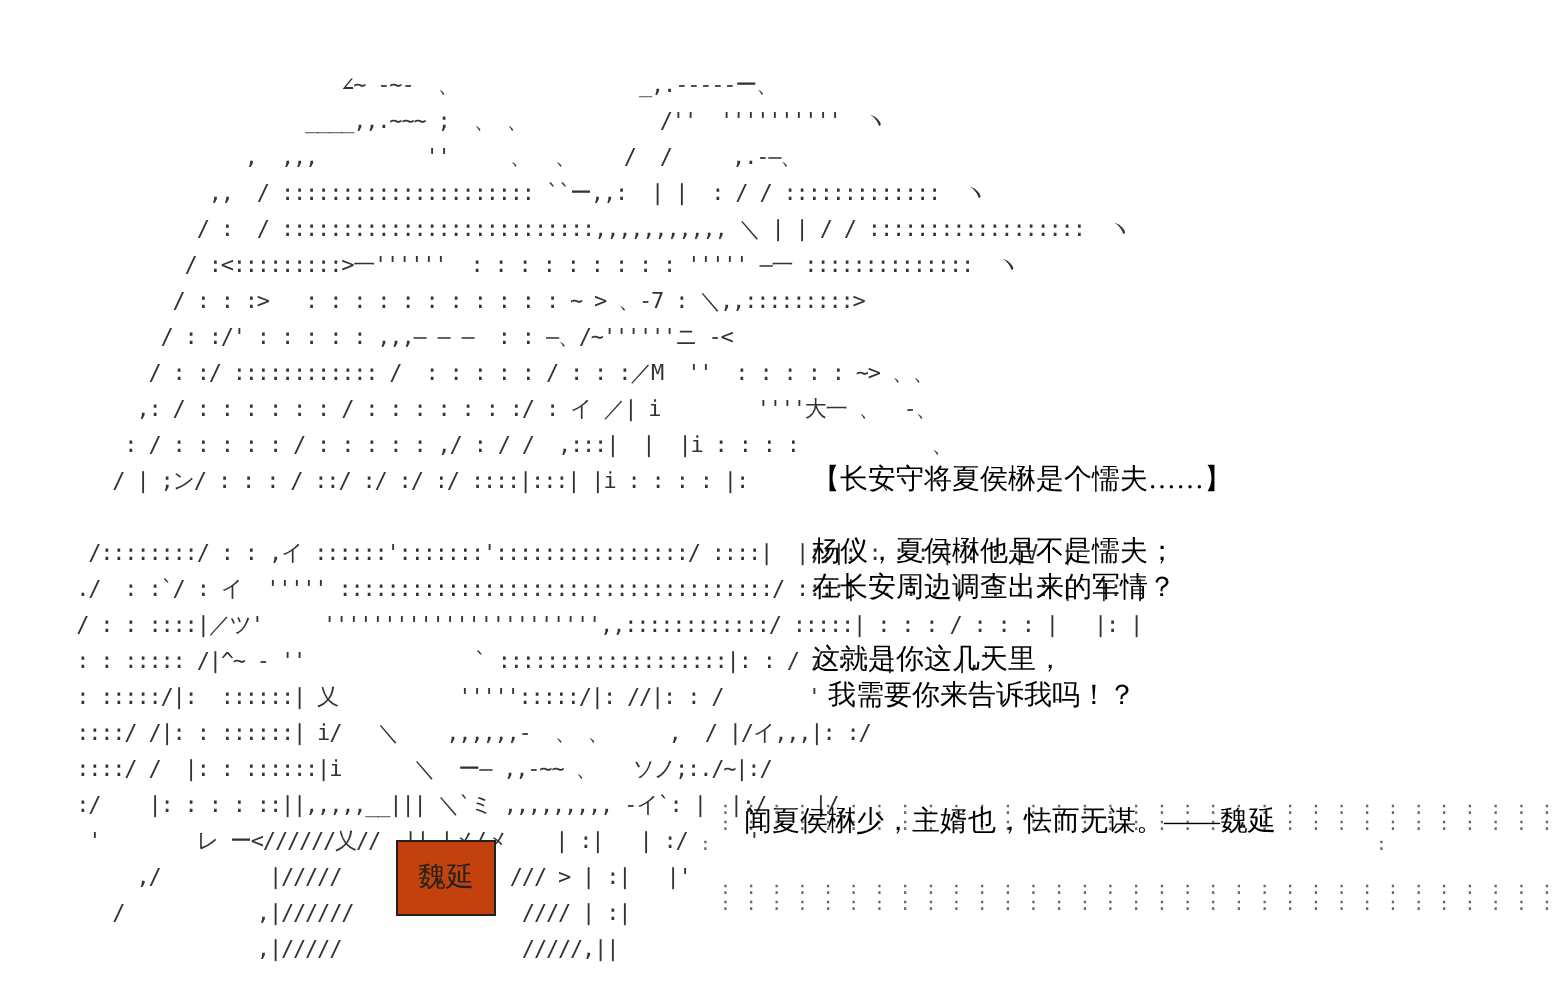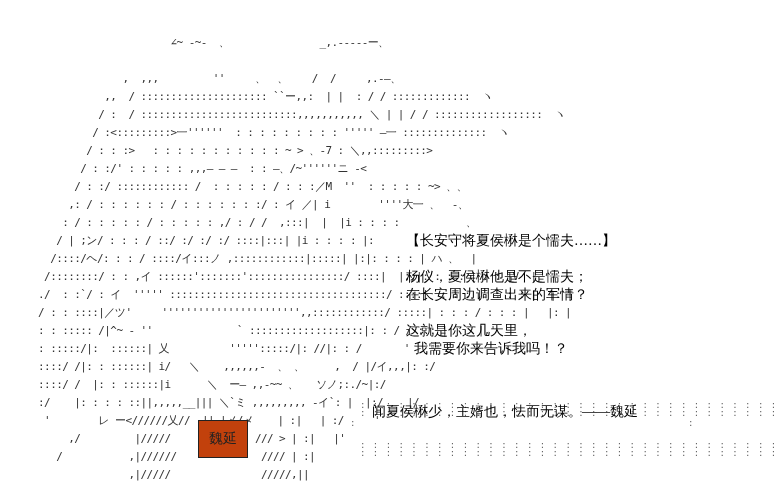--- a/index.html
+++ b/index.html
@@ -8,31 +8,31 @@
   .aa-line{position:absolute;white-space:pre;font-family:"DejaVu Sans Mono",monospace;font-size:11px;line-height:18px;height:18px;color:#333;letter-spacing:-0.6px;}
   .txt{position:absolute;white-space:pre;font-family:Liberation Serif, serif;font-size:14px;line-height:18px;color:#000000;}
   .namebox{position:absolute;left:160px;top:420px;width:48px;height:36px;border:1px solid #222;display:flex;align-items:center;justify-content:center;font-size:14px;background:#c2410c;margin-left:38px;}
   .dots{position:absolute;white-space:pre;font-family:"DejaVu Sans Mono",monospace;font-size:9px;line-height:10px;color:#666;letter-spacing:1px;}
 </style>
 </head>
 <body>
 
 <div class="aa" id="aa">
     <div class="aa-line" style="left: 14px; top: 34px;">                          ∠~ -~-  、               _,.-----ー、</div>
+    <div class="aa-line" style="left: 14px; top: 52px;">                       ____,,.~~~ ;  、 、           /''  ''''''''''  ヽ</div>
     <div class="aa-line" style="left: 14px; top: 70px;">                  ,  ,,,         ''     、  、    /  /     ,.-―、</div>
     <div class="aa-line" style="left: 14px; top: 88px;">               ,,  / ::::::::::::::::::::: ``ー,,:  | |  : / / :::::::::::::  ヽ</div>
     <div class="aa-line" style="left: 14px; top: 106px;">              / :  / ::::::::::::::::::::::::::,,,,,,,,,,, ＼ | | / / ::::::::::::::::::  ヽ</div>
     <div class="aa-line" style="left: 14px; top: 124px;">             / :&lt;:::::::::&gt;一''''''  : : : : : : : : : ''''' ―一 ::::::::::::::  ヽ</div>
     <div class="aa-line" style="left: 14px; top: 142px;">            / : : :&gt;   : : : : : : : : : : : ~ &gt; 、-7 : ＼,,:::::::::&gt;</div>
     <div class="aa-line" style="left: 14px; top: 160px;">           / : :/' : : : : : ,,,― ― ―  : : ―、/~''''''ニ -&lt;</div>
     <div class="aa-line" style="left: 14px; top: 178px;">          / : :/ :::::::::::: /  : : : : : / : : :／M  ''  : : : : : ~&gt; 、、</div>
     <div class="aa-line" style="left: 14px; top: 196px;">         ,: / : : : : : : / : : : : : : :/ : イ ／| i        ''''大一 、  -、</div>
     <div class="aa-line" style="left: 14px; top: 214px;">        : / : : : : : / : : : : : ,/ : / /  ,:::|  |  |i : : : :           、</div>
     <div class="aa-line" style="left: 14px; top: 232px;">       / | ;ン/ : : : / ::/ :/ :/ :/ ::::|:::| |i : : : : |:           、</div>
-    <div class="aa-line" style="left: 14px; top: 250px;">      /::::/ヘ/: : : / ::::/イ:::ノ ,::::::::::::|:::::| |:|: : : : | ハ 、  |</div>
     <div class="aa-line" style="left: 14px; top: 268px;">     /::::::::/ : : ,イ ::::::':::::::'::::::::::::::::/ ::::|  |;;|: : : : | : : |V  |</div>
     <div class="aa-line" style="left: 14px; top: 286px;">    ./  : :`/ : イ  ''''' ::::::::::::::::::::::::::::::::::::/ ::::|  : : : |  : : : |  |: |</div>
     <div class="aa-line" style="left: 14px; top: 304px;">    / : : ::::|／ツ'     ''''''''''''''''''''''',,::::::::::::/ :::::| : : : / : : : |   |: |</div>
     <div class="aa-line" style="left: 14px; top: 322px;">    : : ::::: /|^~ ‐ ''              ` :::::::::::::::::::|: : / / : : |     |,'</div>
     <div class="aa-line" style="left: 14px; top: 340px;">    : :::::/|:  ::::::| 乂          ''''':::::/|: //|: : /       '</div>
     <div class="aa-line" style="left: 14px; top: 358px;">    ::::/ /|: : ::::::| i/   ＼    ,,,,,,-  、 、     ,  / |/イ,,,|: :/</div>
     <div class="aa-line" style="left: 14px; top: 376px;">    ::::/ /  |: : ::::::|i      ＼  ー― ,,-~~ 、   ソノ;:./~|:/</div>
     <div class="aa-line" style="left: 14px; top: 394px;">    :/    |: : : : ::||,,,,,__||| ＼`ミ ,,,,,,,,, -イ`: |  |:/    |/</div>
     <div class="aa-line" style="left: 14px; top: 412px;">     '        レ ー&lt;//////乂//  || |メ/メ    | :|   | :/     '</div>
     <div class="aa-line" style="left: 14px; top: 430px;">         ,/         |/////              /// &gt; | :|   |'</div>

